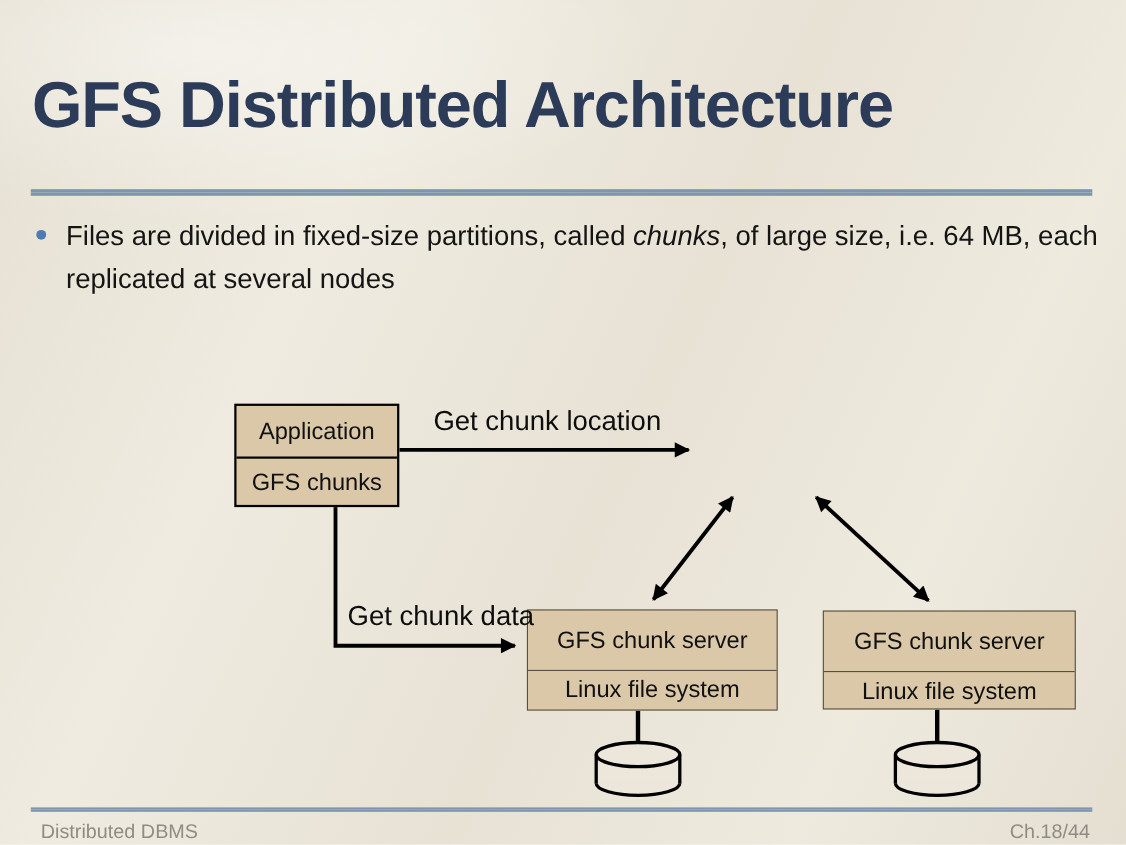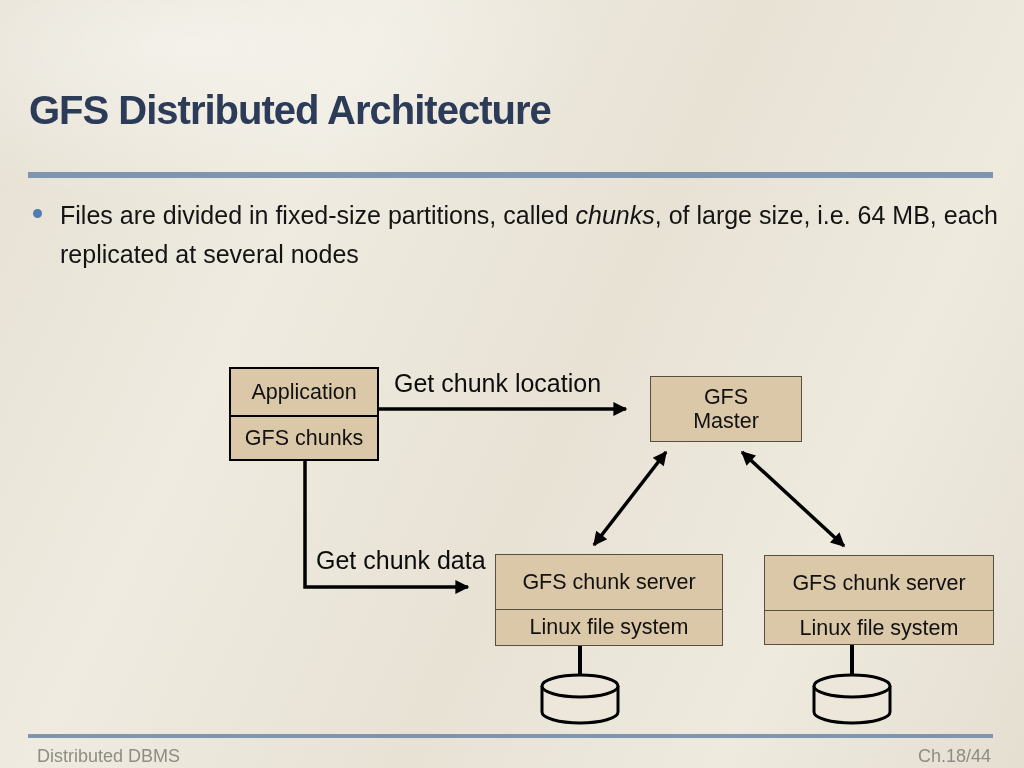--- a/index.html
+++ b/index.html
@@ -11,43 +11,43 @@
     background:
       radial-gradient(ellipse 700px 260px at 18% 6%, rgba(255,255,255,0.45), rgba(255,255,255,0) 60%),
       linear-gradient(115deg, rgba(170,160,140,0.10) 0%, rgba(255,255,255,0.16) 28%,
                       rgba(170,160,140,0.07) 55%, rgba(255,255,255,0.12) 78%, rgba(160,150,130,0.10) 100%),
       #ece7da;
     color:#111;
   }
 
   .title {
     position:absolute; left:29px; top:66px;
-    font-size:40px; line-height:1; letter-spacing:-1px;
-    color:#2c3c58; white-space:nowrap;margin-top:24px;
+    font-size:59px; line-height:1; letter-spacing:-1px;
+    color:#2c3c58; white-space:nowrap;
   }
 
   .double-rule {
     position:absolute; left:28px; width:965px; height:3px;
     border-top:3px solid #7e95ad; border-bottom:3px solid #7e95ad;
   }
   .rule-top { top:172px; }
   .rule-bottom { top:734px; border-top-width:2px; border-bottom-width:2px; height:3px; }
 
   .bullet-dot {
     position:absolute; left:33px; top:209px; width:9px; height:9px;
     border-radius:50%; background:#4f7cb0;
   }
   .bullet-text {
     position:absolute; left:60px; top:196px; width:940px;
     font-size:25px; line-height:39px; color:#141414;
   }
   .bullet-text i { }
 
   
-  .dbox { position:absolute; background:#dac8a8;margin-left:16px; }
+  .dbox { position:absolute; background:#dac8a8; }
   .client-box { left:213px; top:367px; width:150px; height:94px; border:2px solid #000; }
   .client-box .cell-top { height:48px; border-bottom:2px solid #000; }
   .client-box .cell-bot { height:42px; }
   .cell-top, .cell-bot { display:flex; align-items:center; justify-content:center; font-size:21.5px; }
 
   .master-box {
     left:634px; top:376px; width:152px; height:66px;
     border:1px solid #55503f;
     display:flex; align-items:center; justify-content:center;
     text-align:center; font-size:21.5px; line-height:24px; white-space:pre-line;
@@ -114,22 +114,20 @@
       <line x1="890" y1="686" x2="890" y2="712" stroke="#000" stroke-width="3"></line>
       <ellipse cx="852" cy="686" rx="38" ry="11" fill="#ece7da" stroke="#000" stroke-width="3"></ellipse>
     </g>
   </svg>
 
   <div class="dbox client-box">
     <div class="cell-top">Application</div>
     <div class="cell-bot">GFS chunks</div>
   </div>
 
-  <div class="dbox master-box">GFS
-Master</div>
 
   <div class="dbox chunk-box chunk-left">
     <div class="cell-top">GFS chunk server</div>
     <div class="cell-bot">Linux file system</div>
   </div>
 
   <div class="dbox chunk-box chunk-right">
     <div class="cell-top">GFS chunk server</div>
     <div class="cell-bot">Linux file system</div>
   </div>

